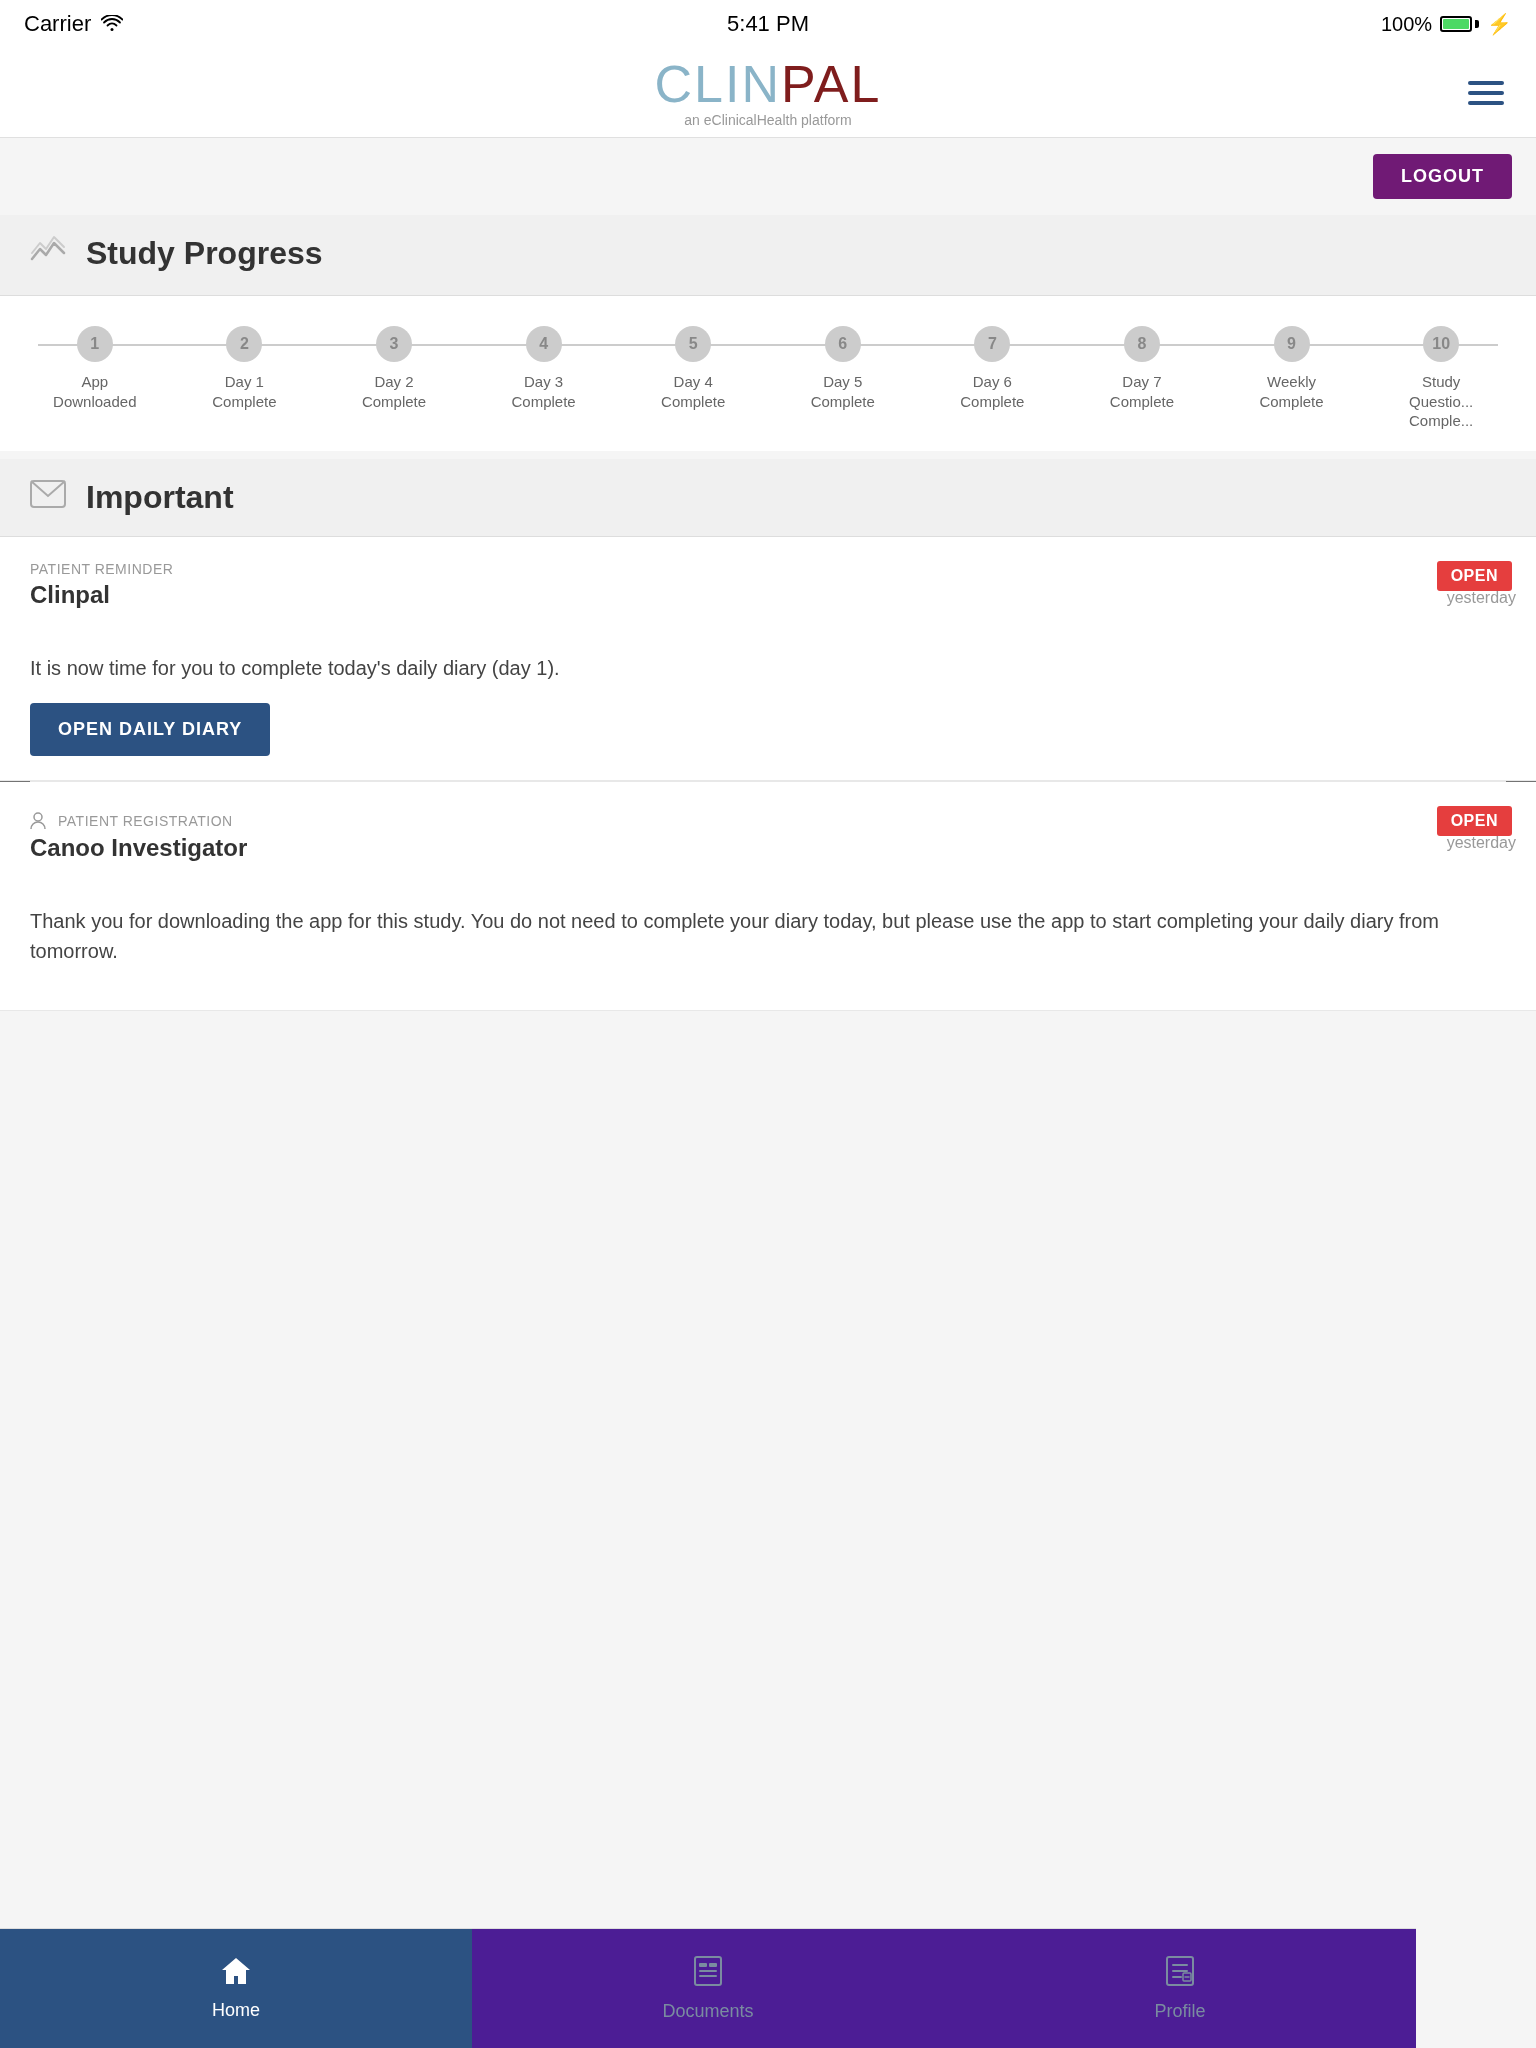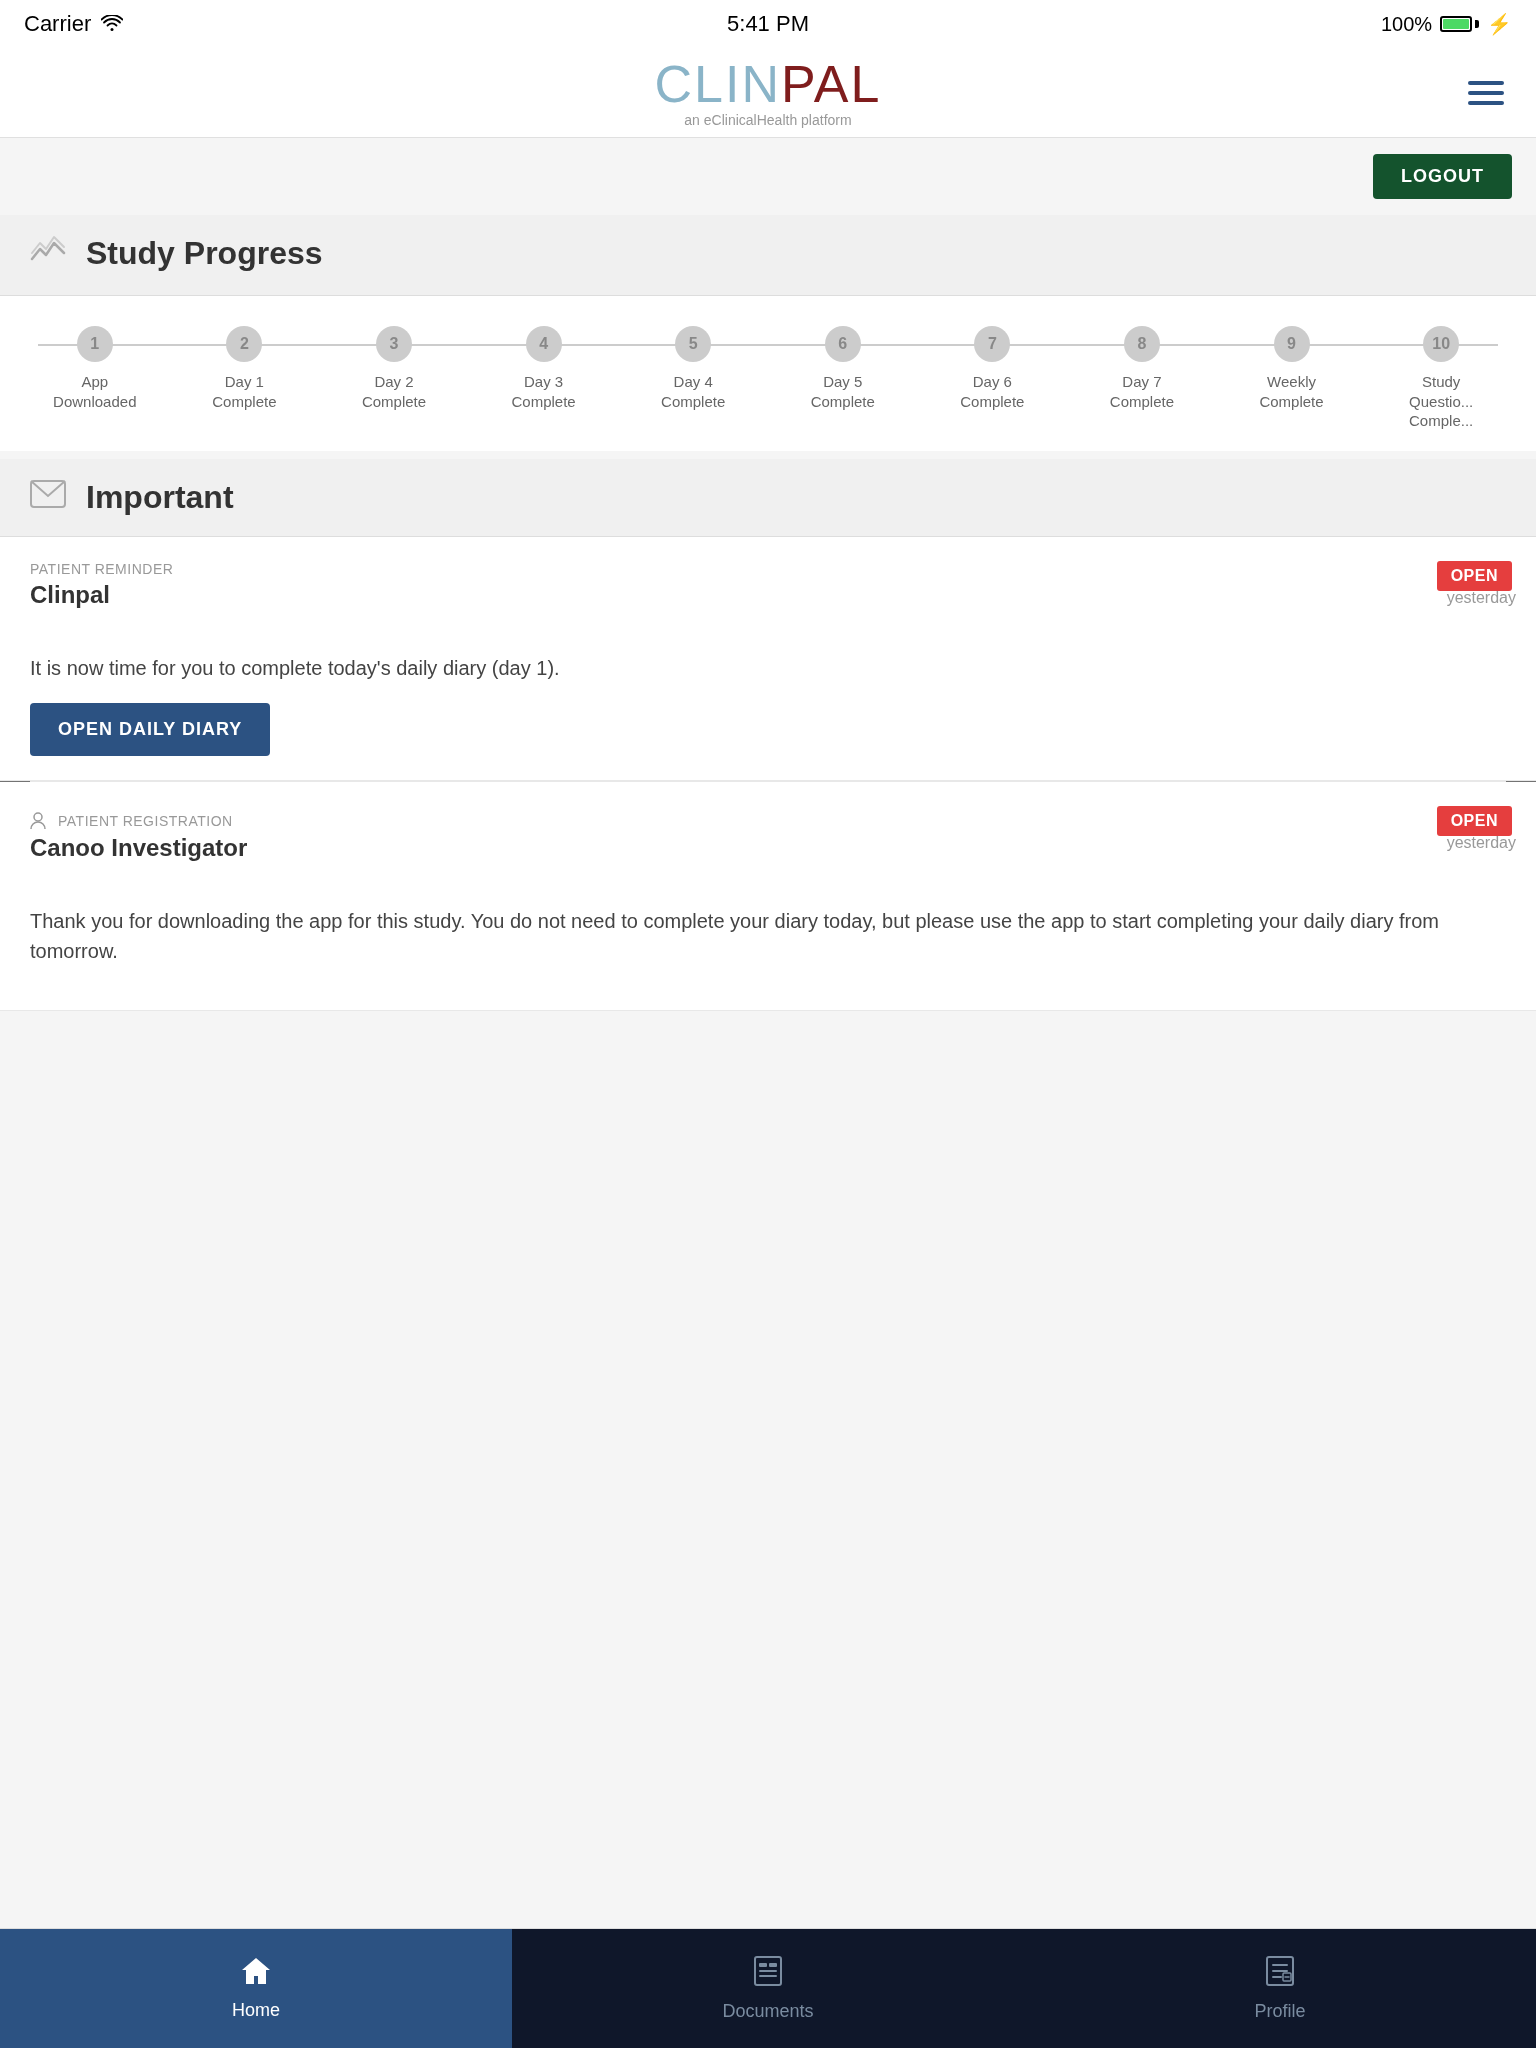--- a/index.html
+++ b/index.html
@@ -130,21 +130,21 @@
     }
 
     
     .logout-bar {
       background: #f5f5f5;
       display: flex;
       justify-content: flex-end;
       padding: 16px 24px;
     }
     .logout-btn {
-      background: #14532d;
+      background: #701a75;
       color: #fff;
       border: none;
       padding: 12px 28px;
       font-size: 18px;
       font-weight: 600;
       letter-spacing: 1px;
       border-radius: 4px;
       cursor: pointer;
     }
 
@@ -302,23 +302,23 @@
       background: #f5f5f5;
       flex: 1;
       min-height: 400px;
     }
 
     
     .tab-bar {
       position: fixed;
       bottom: 0;
       left: 0;
-      width: 1536px;
+      width: 1416px;
       height: 120px;
-      background: #0f172a;
+      background: #4c1d95;
       border-top: 1px solid #ddd;
       display: flex;
     }
     .tab-item {
       flex: 1;
       display: flex;
       flex-direction: column;
       align-items: center;
       justify-content: center;
       gap: 6px;

